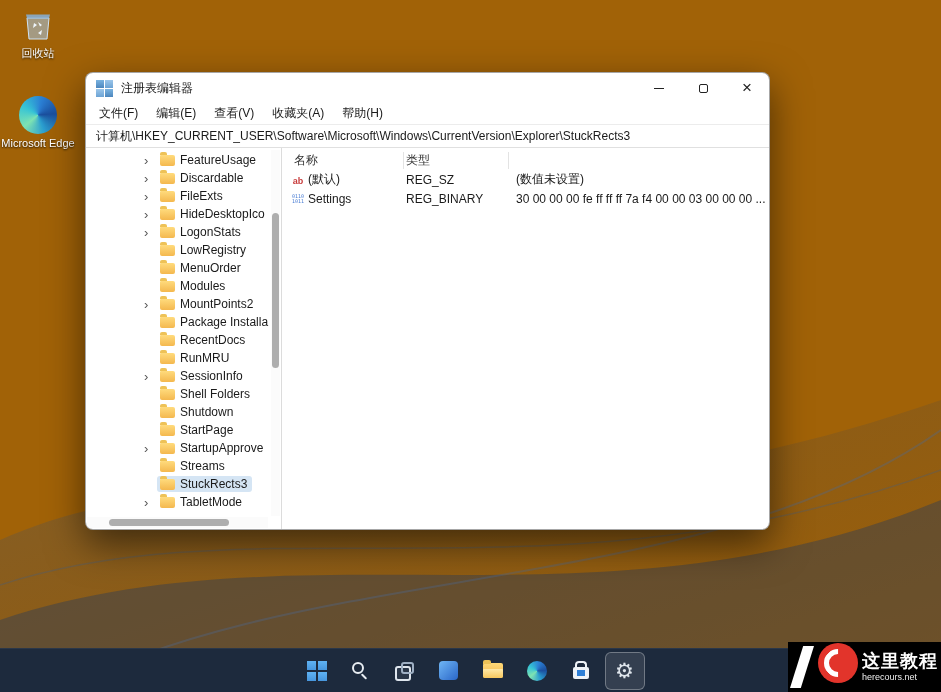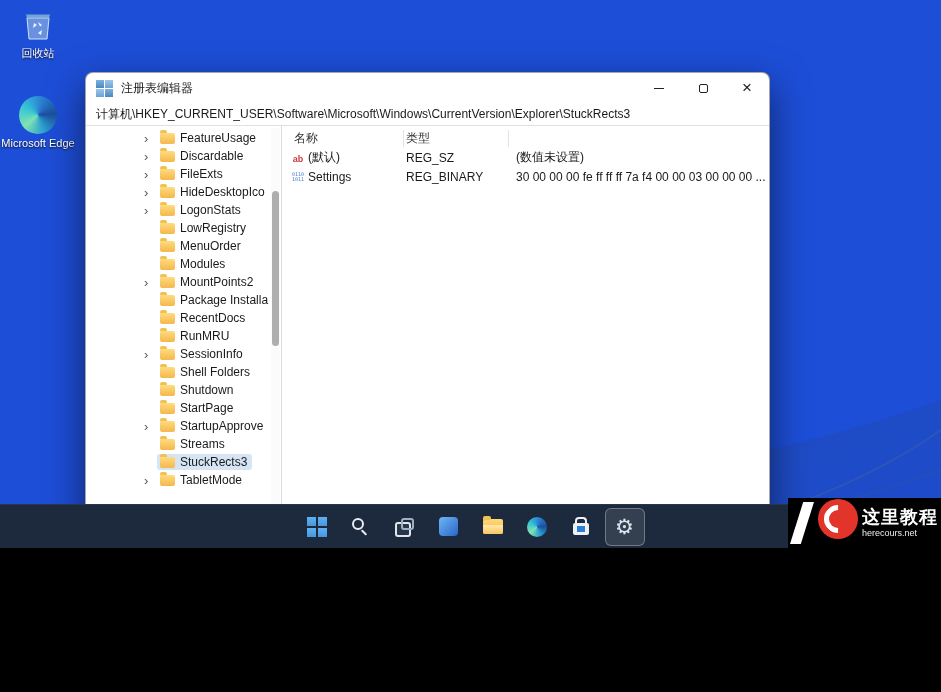--- a/index.html
+++ b/index.html
@@ -1,17 +1,17 @@
 <!DOCTYPE html>
 <html><head>
 <meta charset="utf-8">
 <style>
   * { box-sizing: border-box; }
   body { margin: 0; background: #000; font-family: "Liberation Sans", "DejaVu Sans", sans-serif; }
-  .screen { position: relative; width: 941px; height: 548px; overflow: hidden; background: #1d4ed8; }
+  .screen { position: relative; width: 941px; height: 692px; overflow: hidden; background: #a16207; }
 
   
   .wallpaper { position: absolute; inset: 0; }
 
   
   .desk-icon { position: absolute; width: 76px; text-align: center; color: #fff; font-size: 11px; cursor: default; }
   .desk-icon .dlabel { margin-top: 3px; text-shadow: 0 1px 2px rgba(0,0,0,.9); line-height: 1.25; }
   .edge-orb { width: 38px; height: 38px; margin: 0 auto; border-radius: 50%;
     background: conic-gradient(from 230deg, #7ee3b2, #35c3d6, #2b7fd4, #1b4f9e, #2b9fd0, #7ee3b2); }
 
@@ -164,20 +164,27 @@
           </div>
         <div class="win-btn">
             <span class="glyph-max"></span>
           </div>
         <div class="win-btn">
             <span class="glyph-close"></span>
           </div>
       </div>
     </div>
 
+    <div class="menubar">
+        <span class="menu-item">文件(F)</span>
+        <span class="menu-item">编辑(E)</span>
+        <span class="menu-item">查看(V)</span>
+        <span class="menu-item">收藏夹(A)</span>
+        <span class="menu-item">帮助(H)</span>
+      </div>
 
     <div class="addressbar">计算机\HKEY_CURRENT_USER\Software\Microsoft\Windows\CurrentVersion\Explorer\StuckRects3</div>
 
     <div class="content">
       <div class="tree-pane">
         <div class="tree">
             <div class="tree-item expandable">
               <span class="chevron"></span>
               <span class="inner">
                 <span class="folder"></span>

